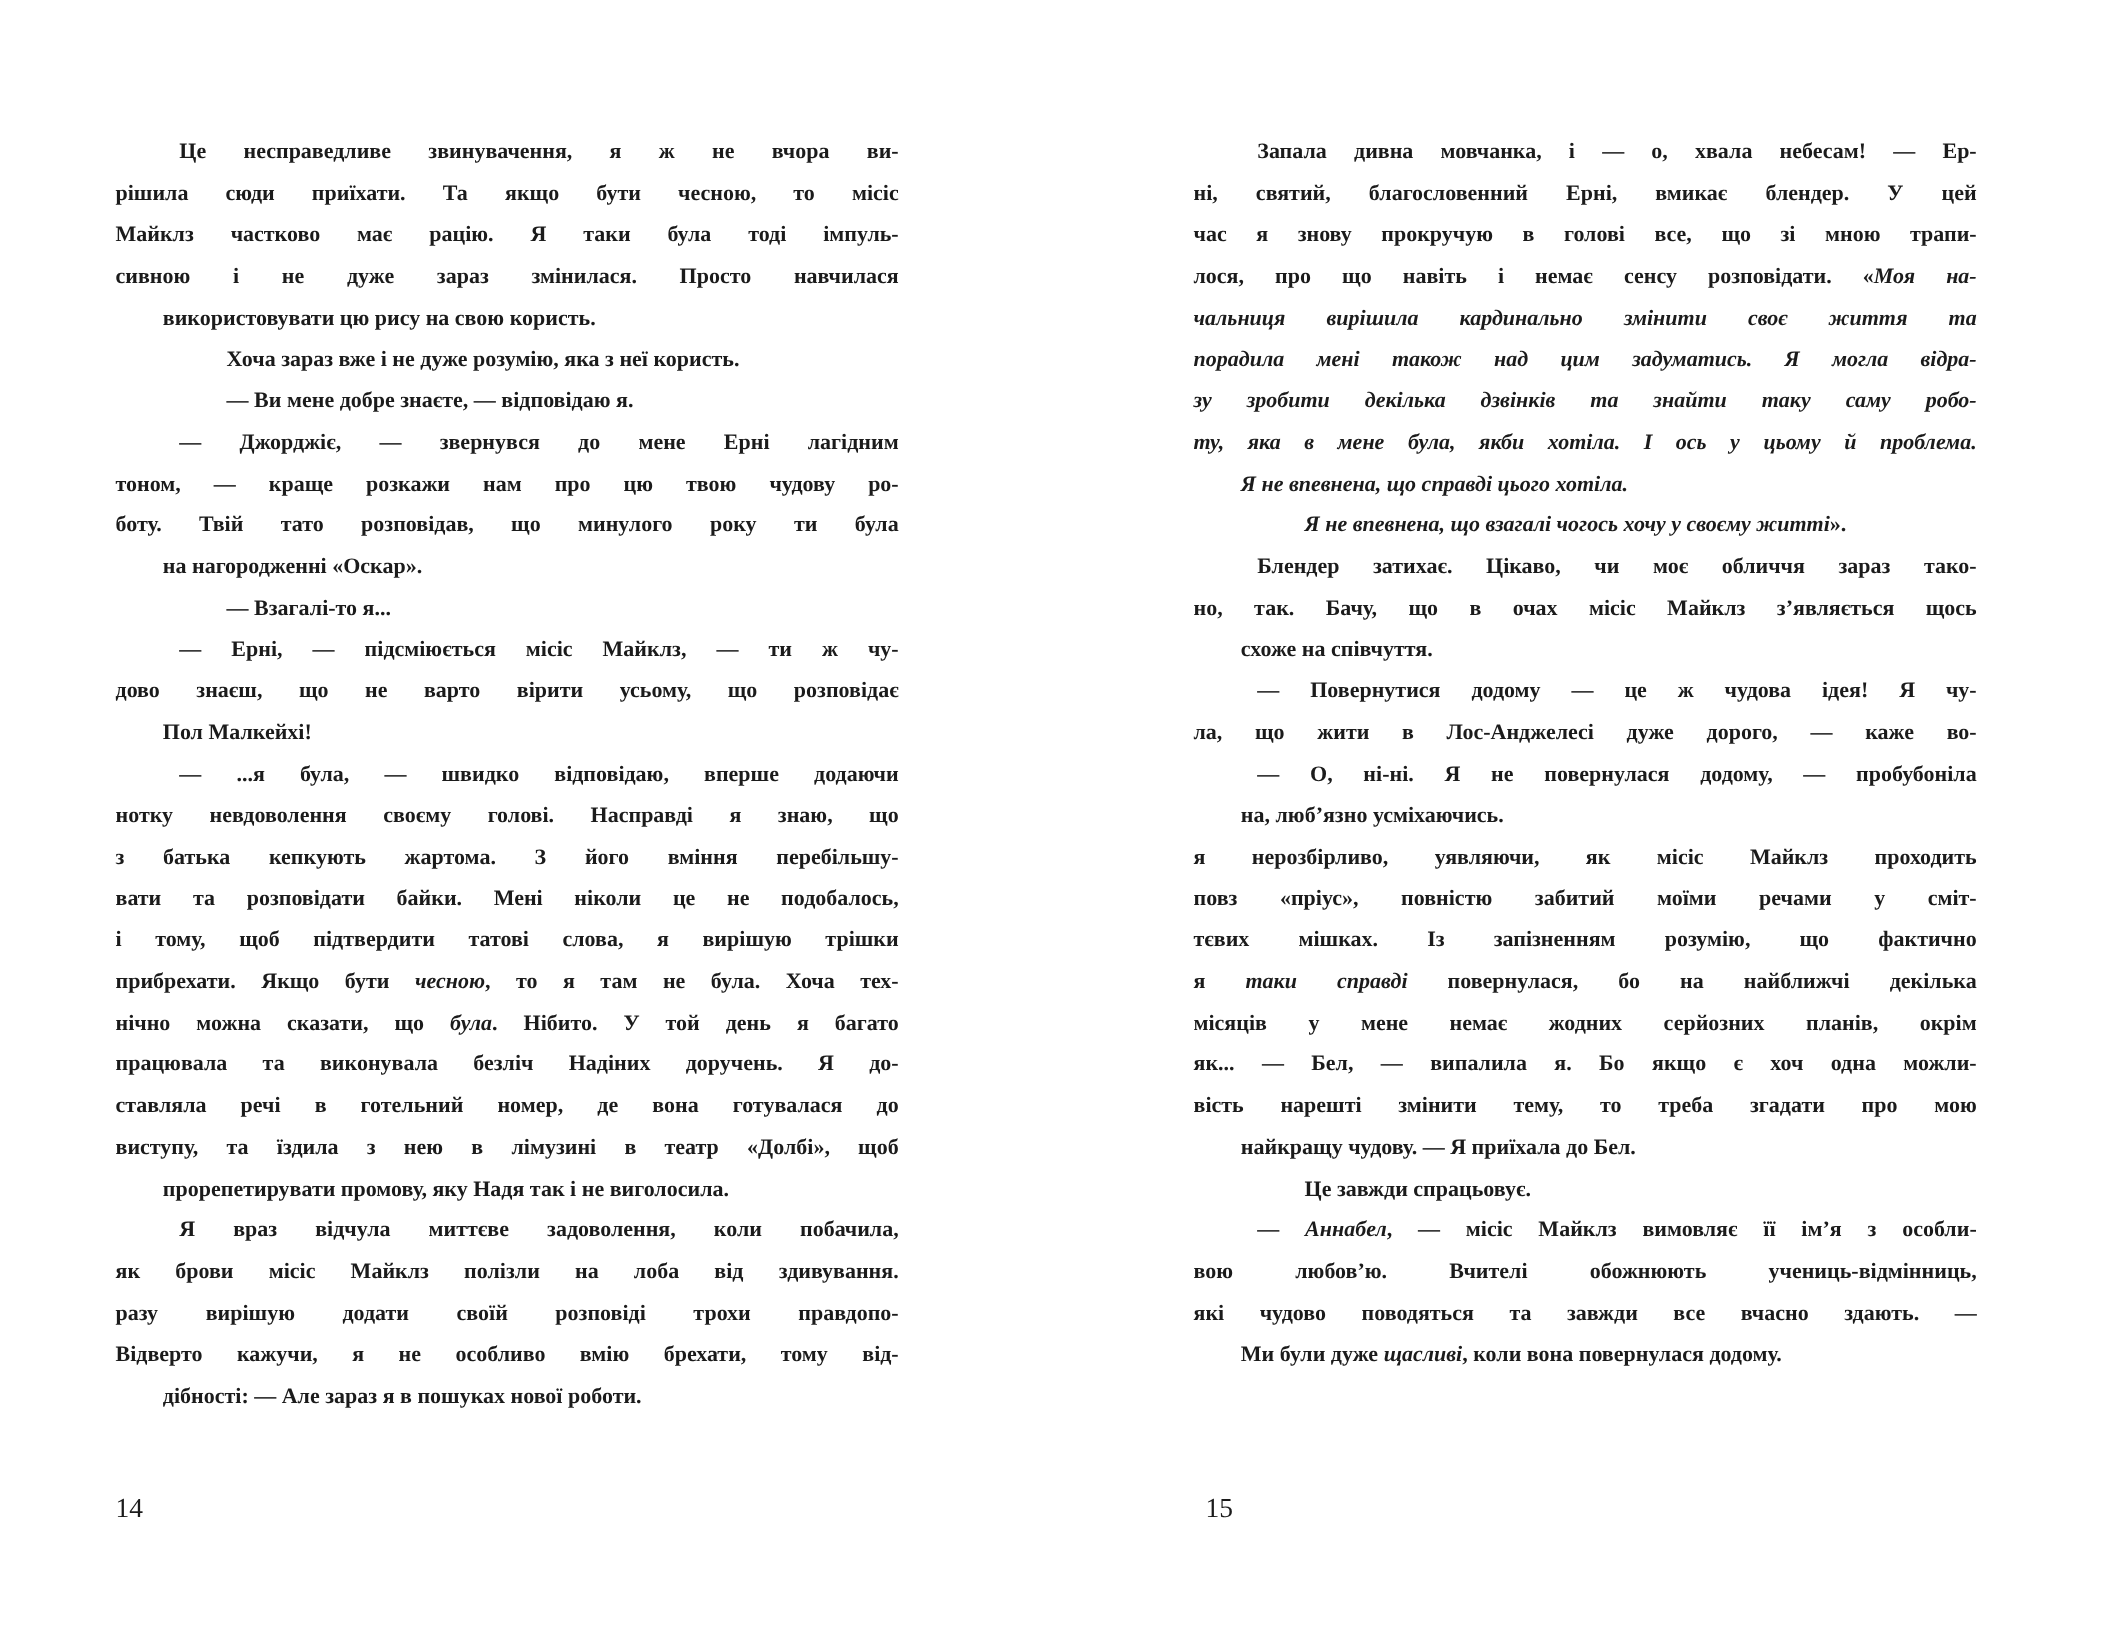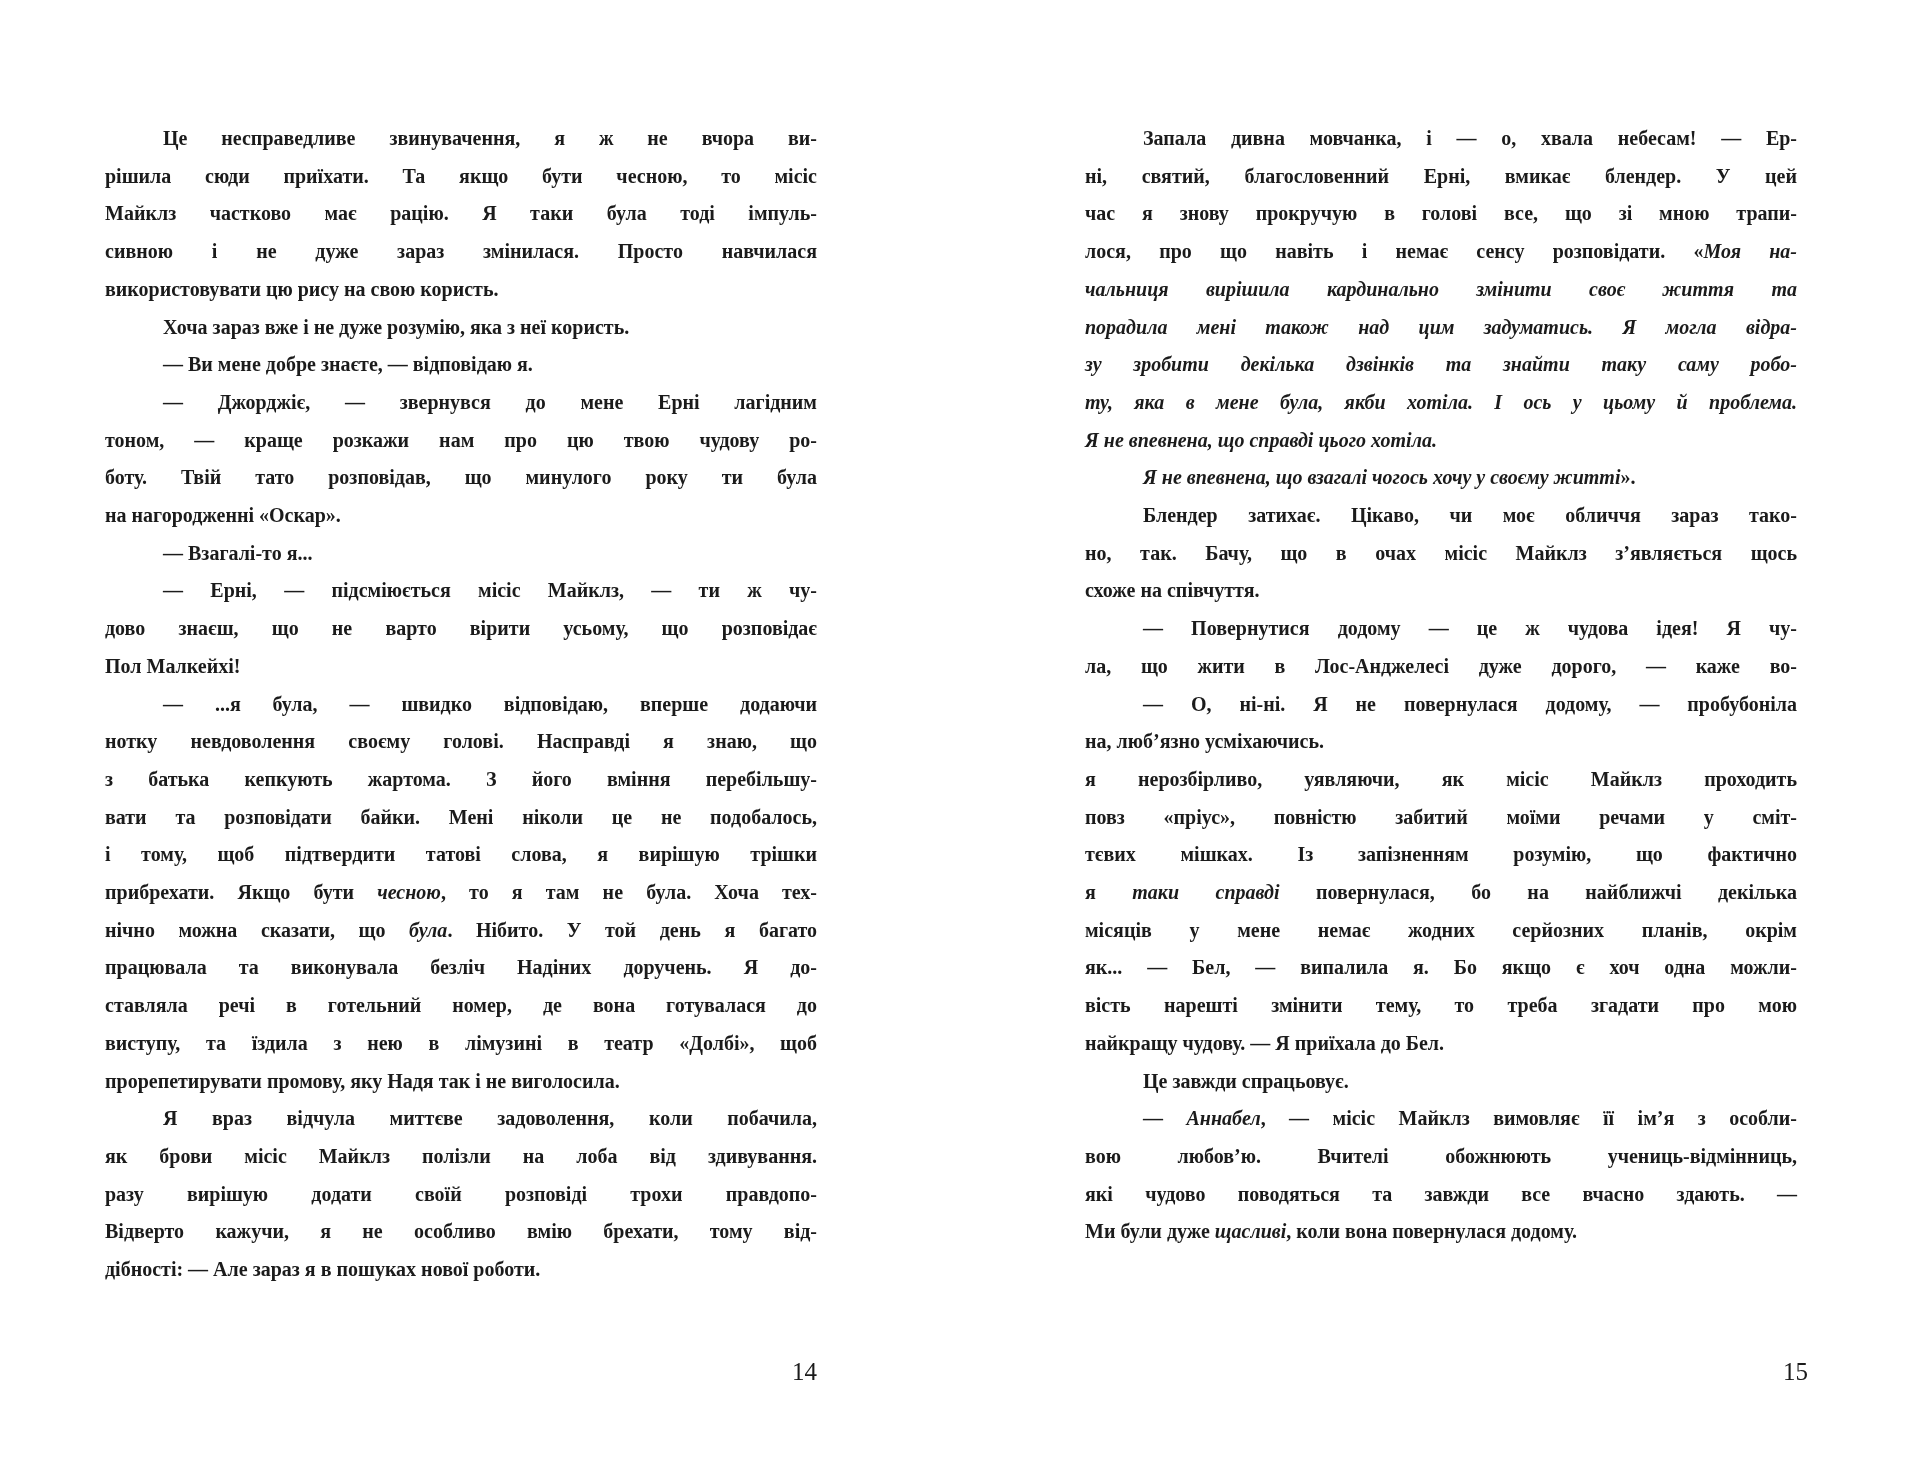--- a/index.html
+++ b/index.html
@@ -26,28 +26,28 @@
     line-height: 37.7px;
     font-weight: bold;
   }
   .page-column.left  { left: 105px; }
   .page-column.right { left: 1085px; }
   .line {
     text-align: justify;
     text-align-last: justify;
     white-space: normal;
   }
-  .line.parlast { text-align-last: left; }
+  .line.parlast { text-align-last: left; margin-left: 43px; }
   .line.indent  { text-indent: 58px; }
   .line i { font-style: italic; }
   .folio {
     position: absolute;
     top: 1358px;
     width: 712px;
-    text-align: right;
+    text-align: left;
     font-size: 25px;
     color: #1b1b1b;
   }
   .folio.left  { left: 105px; }
   .folio.right { left: 1096px; }
 </style>
 </head>
 <body>
 
 <div class="spread">

